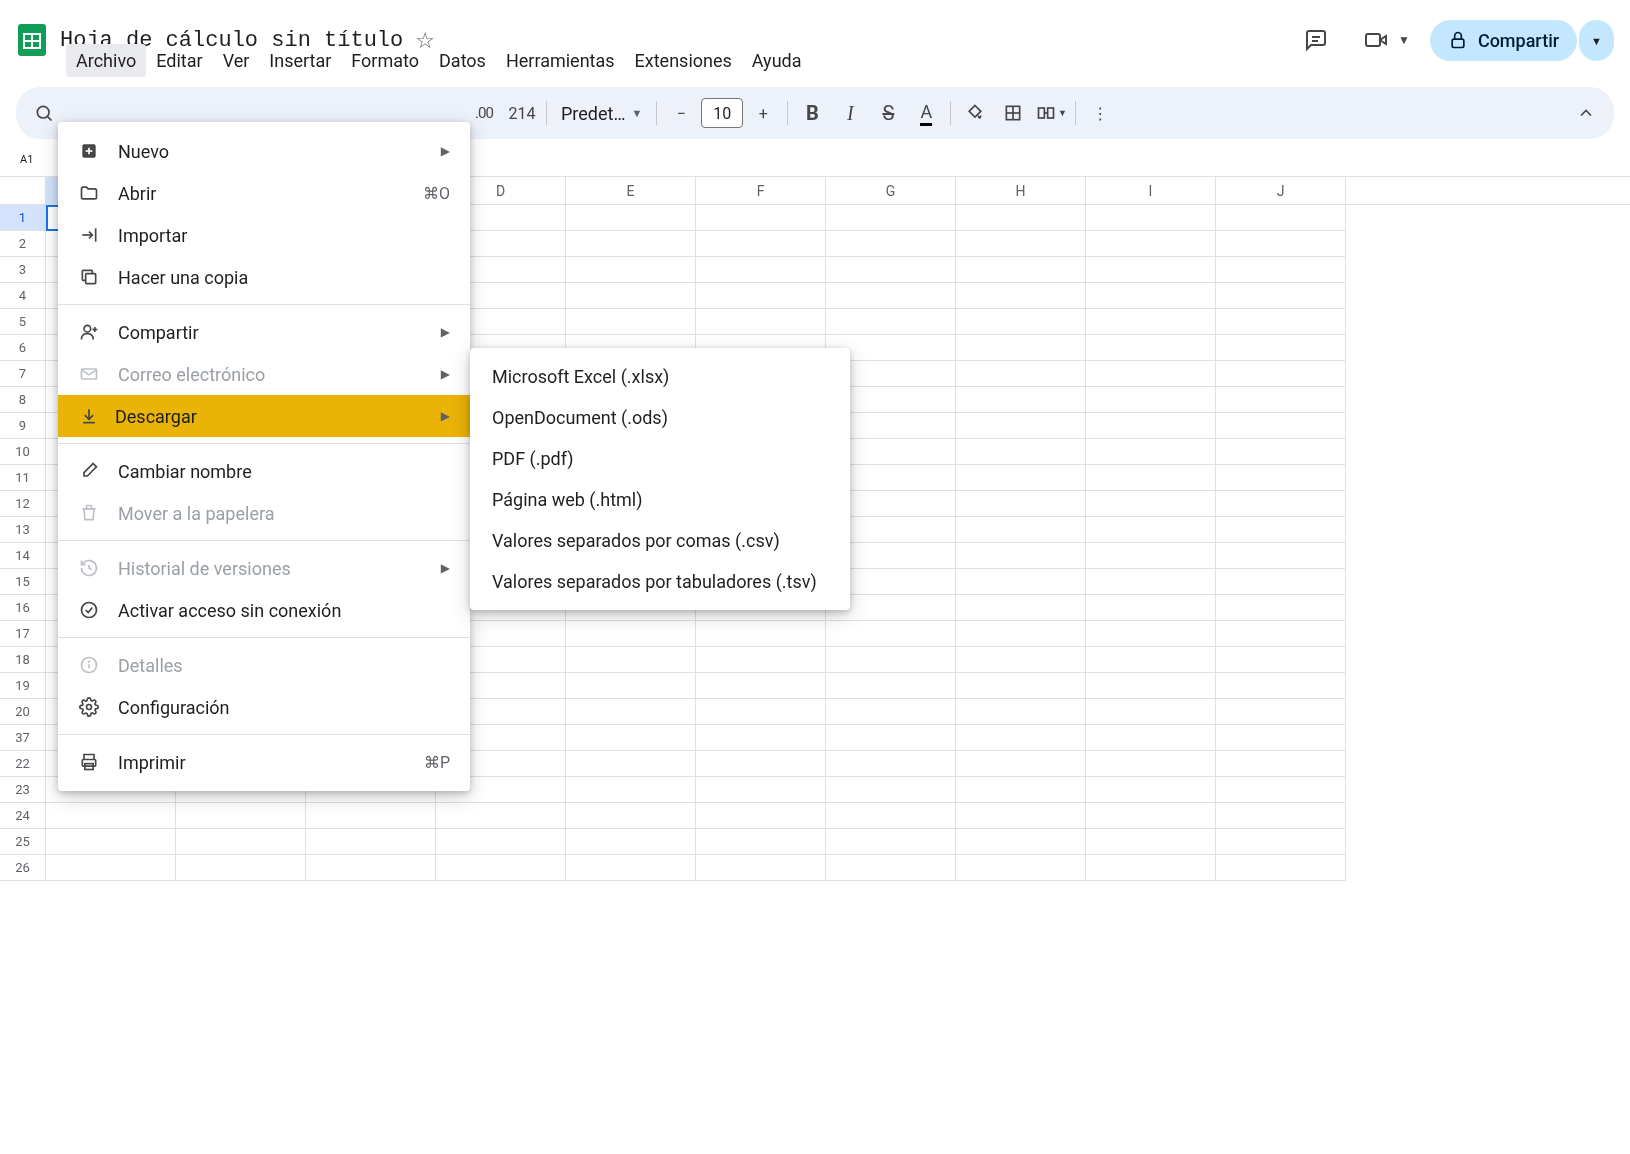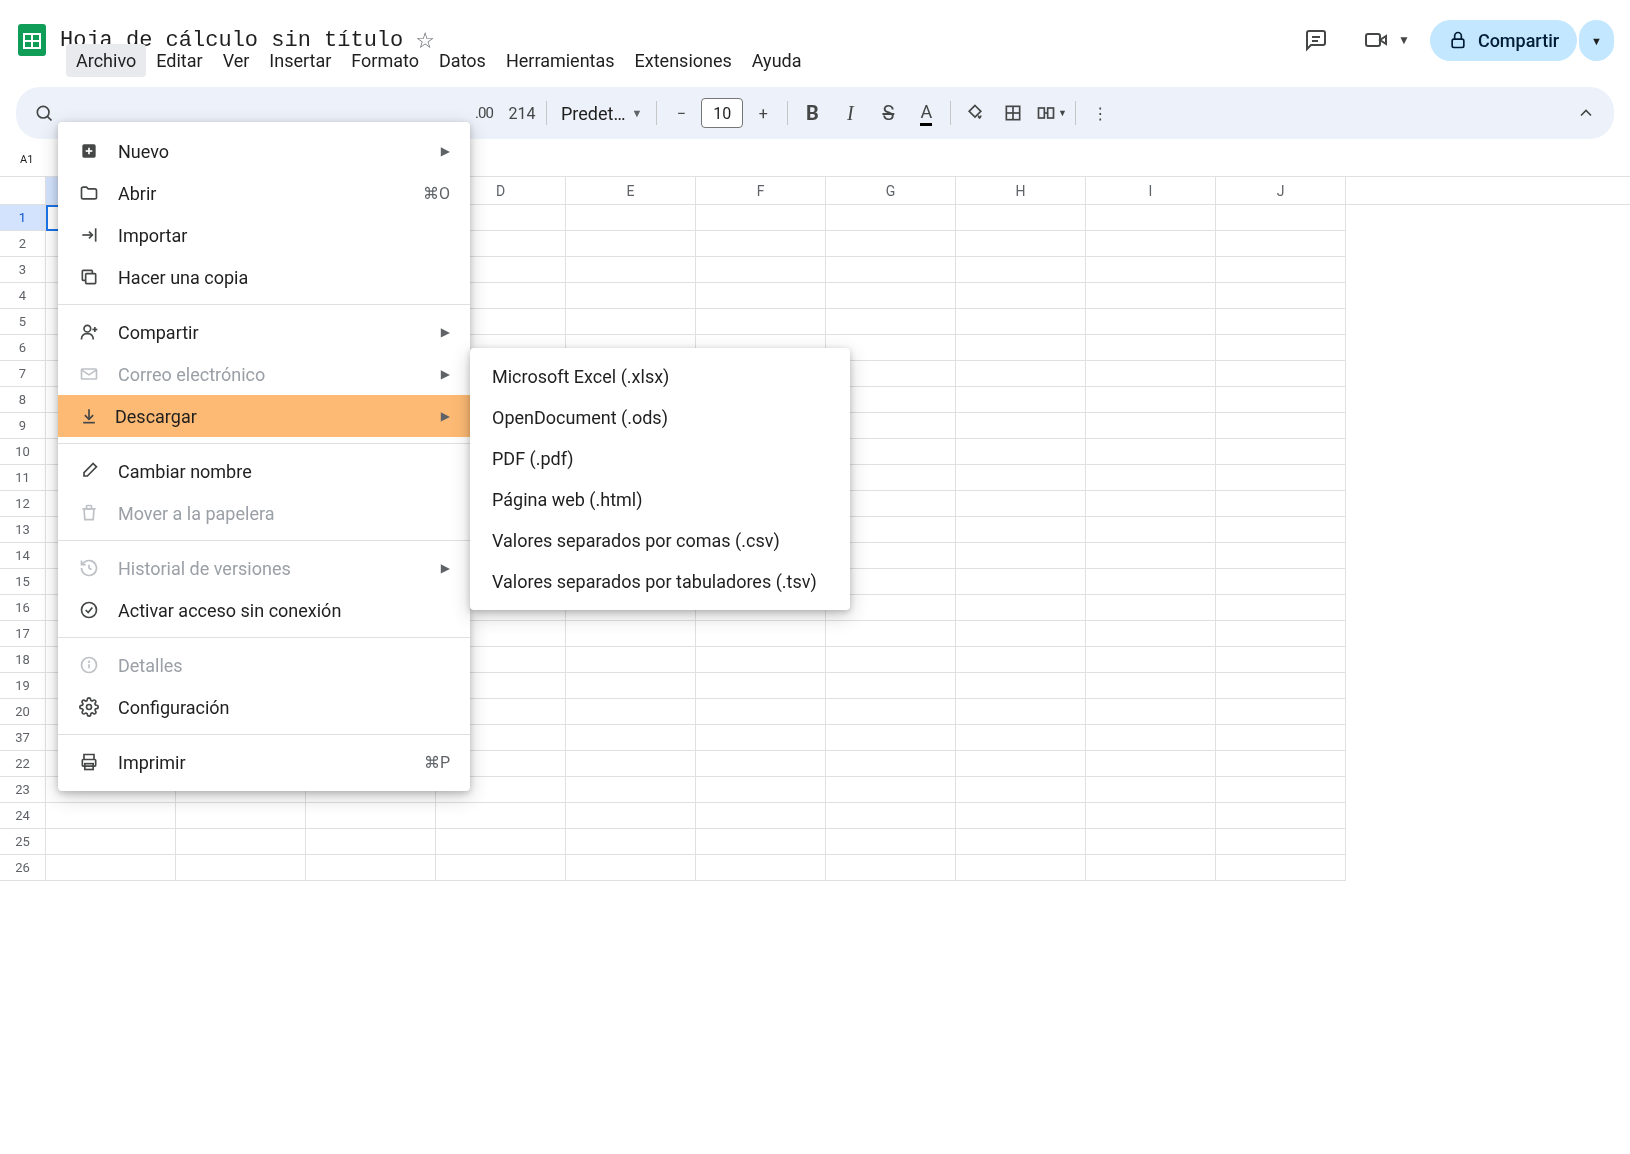--- a/index.html
+++ b/index.html
@@ -44,21 +44,21 @@
 .rows { }
 .row { display: flex; height: 26px; }
 .row-h { width: 46px; border-right: 1px solid #e0e0e0; border-bottom: 1px solid #e0e0e0; display: flex; align-items: center; justify-content: center; font-size: 13px; color: #5f6368; background: #fff; }
 .row-h.sel { background: #d3e3fd; color: #0b57d0; }
 .cell { width: 130px; border-right: 1px solid #e0e0e0; border-bottom: 1px solid #e0e0e0; background: #fff; }
 .cell.sel { outline: 2px solid #1a73e8; outline-offset: -2px; }
 
 .dropdown { position: absolute; left: 58px; top: 78px; width: 412px; background: #fff; border-radius: 4px; box-shadow: 0 2px 6px rgba(0,0,0,0.2), 0 6px 20px rgba(0,0,0,0.19); padding: 8px 0; z-index: 100; margin-top: 44px; }
 .ditem { display: flex; align-items: center; padding: 10px 20px; font-size: 18px; color: #1f1f1f; cursor: pointer; gap: 18px; position: relative; }
 .ditem.disabled { color: #9aa0a6; cursor: default; }
-.ditem.hover { background: #fdba74; gap: 15px; }
+.ditem.hover { background: #eab308; gap: 15px; }
 .ditem .dicon { width: 22px; height: 22px; display: flex; align-items: center; justify-content: center; color: #444746; }
 .ditem.disabled .dicon { color: #bdc1c6; }
 .ditem .dicon svg { width: 20px; height: 20px; }
 .ditem .arrow { margin-left: auto; color: #5f6368; font-size: 12px; }
 .ditem .shortcut { margin-left: auto; color: #5f6368; font-size: 16px; }
 .dsep { height: 1px; background: #e0e0e0; margin: 6px 0; }
 
 .submenu { position: absolute; left: 470px; top: 348px; width: 380px; background: #fff; border-radius: 4px; box-shadow: 0 2px 6px rgba(0,0,0,0.2), 0 6px 20px rgba(0,0,0,0.19); padding: 8px 0; z-index: 101; }
 .sitem { padding: 10px 22px; font-size: 18px; color: #1f1f1f; cursor: pointer; }
 </style>

